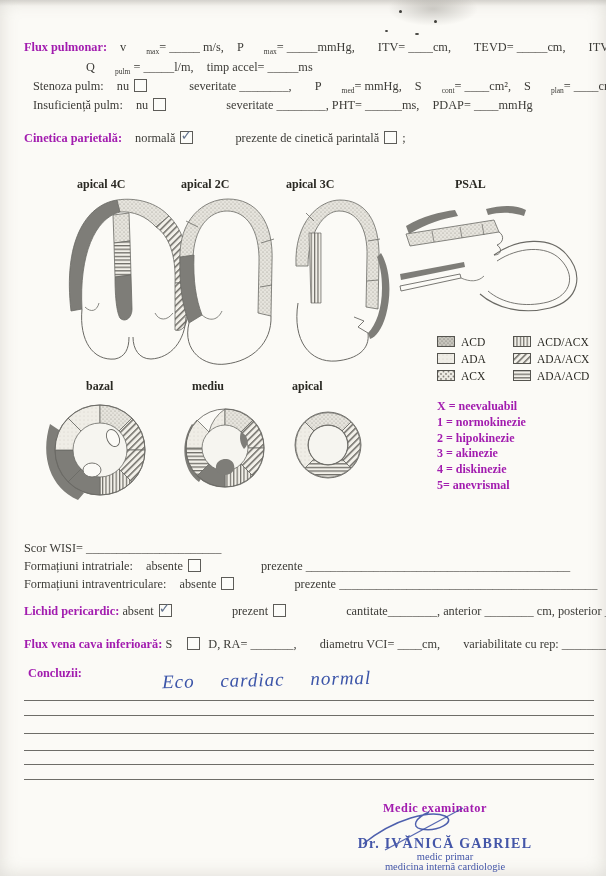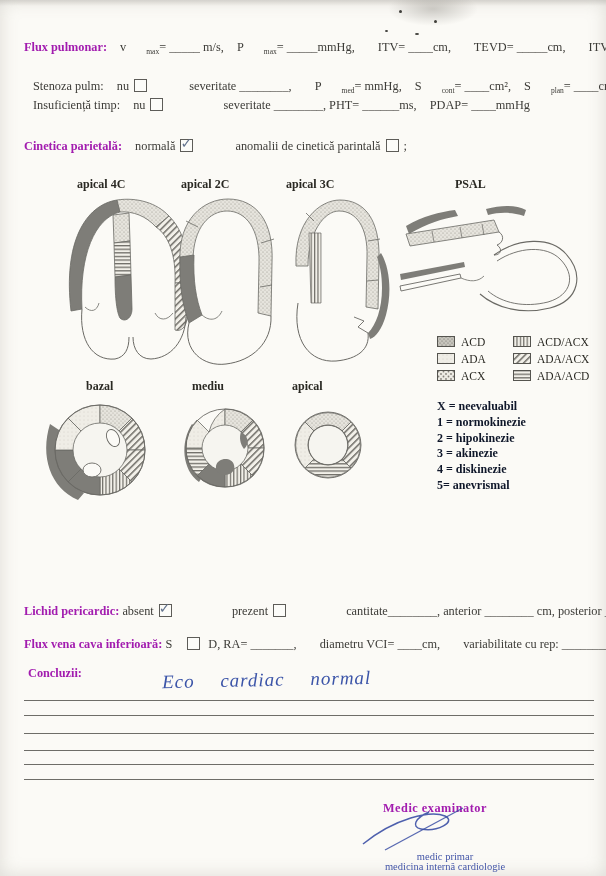--- a/index.html
+++ b/index.html
@@ -15,21 +15,21 @@
   .cb .ck{position:absolute;left:-1px;top:-5px;font-size:14px;color:#64748f;font-style:normal;}
   .g1{display:inline-block;width:10px;} .g2{display:inline-block;width:20px;}
   .g3{display:inline-block;width:34px;} .g4{display:inline-block;width:52px;}
   .viewlabel{position:absolute;font-size:12px;font-weight:bold;color:#2a2923;white-space:nowrap;text-align:center;}
   .legend{position:absolute;left:437px;top:333px;width:160px;}
   .legend-col{position:absolute;top:0;}
   .legend-item{height:17px;display:flex;align-items:center;}
   .legend-item svg{margin-right:6px;flex:0 0 auto;}
   .legend-item span{font-size:11.5px;font-weight:normal;color:#2a2923;}
   .score{position:absolute;left:437px;top:399px;}
-  .score div{font-size:12px;font-weight:bold;color:#0f172a;line-height:15.8px;white-space:nowrap;}
+  .score div{font-size:12px;font-weight:bold;color:#a21caf;line-height:15.8px;white-space:nowrap;}
   .rule{position:absolute;left:24px;right:12px;height:0;border-top:1.1px solid #6e6d68;}
   .hand{position:absolute;left:162px;top:669px;font-size:19px;font-style:italic;color:#3b54a8;
         word-spacing:20px;letter-spacing:1px;transform:rotate(-1.2deg);}
   .stampline{position:absolute;left:335px;width:220px;text-align:center;color:#4456a8;white-space:nowrap;}
   .dot{position:absolute;border-radius:50%;background:#3f3e3a;}
   .smudge{position:absolute;left:388px;top:-8px;width:90px;height:34px;
           background:radial-gradient(closest-side, rgba(90,86,78,.28), rgba(90,86,78,0));}
   .edge-top{position:absolute;left:0;top:0;right:0;height:6px;
           background:linear-gradient(180deg, rgba(100,96,88,.18), rgba(100,96,88,0));}
   svg{display:block;}
@@ -84,42 +84,46 @@
 
   <div class="line" style="left:24px;top:40px">
     <span class="b">Flux pulmonar:</span><span class="g1"></span>
     <span>v</span><sub>max</sub><span>= </span><span class="bl">_____</span><span> m/s,</span><span class="g1"></span>
     <span>P</span><sub>max</sub><span>= </span><span class="bl">_____</span><span>mmHg,</span><span class="g2"></span>
     <span>ITV= </span><span class="bl">____</span><span>cm,</span><span class="g2"></span>
     <span>TEVD= </span><span class="bl">_____</span><span>cm,</span><span class="g2"></span>
     <span>ITV</span><sub>tevd</sub><span>= </span><span class="bl">____</span>
   </div>
 
+  <div class="line" style="left:86px;top:60px">
+    <span>Q</span><sub>pulm</sub><span> = </span><span class="bl">_____</span><span>l/m,</span><span class="g1"></span>
+    <span>timp accel= </span><span class="bl">_____</span><span>ms</span>
+  </div>
 
   <div class="line" style="left:33px;top:79px">
     <span>Stenoza pulm:</span><span class="g1"></span>
     <span>nu</span><span class="cb"></span><span class="g3"></span>
     <span>severitate</span> <span class="bl">________</span><span>,</span><span class="g2"></span>
     <span>P</span><sub>med</sub><span>= mmHg,</span><span class="g1"></span>
     <span>S</span><sub>cont</sub><span>= </span><span class="bl">____</span><span>cm²,</span><span class="g1"></span>
     <span>S</span><sub>plan</sub><span>= </span><span class="bl">____</span><span>cm²,</span><span class="g1"></span>
     <span>di= </span><span class="bl">_____</span>
   </div>
 
   <div class="line" style="left:33px;top:98px">
-    <span>Insuficiență timp:</span><span class="g1"></span>
+    <span>Insuficiență pulm:</span><span class="g1"></span>
     <span>nu</span><span class="cb"></span><span class="g4"></span>
     <span>severitate</span> <span class="bl">________</span><span>, PHT= </span><span class="bl">______</span><span>ms,</span><span class="g1"></span>
     <span>PDAP= </span><span class="bl">____</span><span>mmHg</span>
   </div>
 
-  <div class="line" style="left:24px;top:139px">
+  <div class="line" style="left:24px;top:131px">
     <span class="b">Cinetica parietală:</span><span class="g1"></span>
     <span>normală</span><span class="cb"><span class="ck">✓</span></span><span class="g3"></span>
-    <span>anomalii de cinetică parintală</span><span class="cb"></span><span>;</span>
+    <span>prezente de cinetică parintală</span><span class="cb"></span><span>;</span>
   </div>
 
   <div class="viewlabel" style="left:77px;top:177px">apical 4C</div>
   <div class="viewlabel" style="left:181px;top:177px">apical 2C</div>
   <div class="viewlabel" style="left:286px;top:177px">apical 3C</div>
   <div class="viewlabel" style="left:455px;top:177px">PSAL</div>
   <div class="viewlabel" style="left:86px;top:379px">bazal</div>
   <div class="viewlabel" style="left:192px;top:379px">mediu</div>
   <div class="viewlabel" style="left:292px;top:379px">apical</div>
 
@@ -254,22 +258,35 @@
 
   <div class="score">
     <div>X = neevaluabil</div>
     <div>1 = normokinezie</div>
     <div>2 = hipokinezie</div>
     <div>3 = akinezie</div>
     <div>4 = diskinezie</div>
     <div>5= anevrismal</div>
   </div>
 
-
-
+  <div class="line" style="left:24px;top:541px">
+    <span>Scor WISI=</span> <span class="bl">______________________</span>
+  </div>
+
+  <div class="line" style="left:24px;top:559px">
+    <span>Formațiuni intratriale:</span><span class="g1"></span>
+    <span>absente</span><span class="cb"></span><span class="g4"></span>
+    <span>prezente</span> <span class="bl">___________________________________________</span>
+  </div>
+
+  <div class="line" style="left:24px;top:577px">
+    <span>Formațiuni intraventriculare:</span><span class="g1"></span>
+    <span>absente</span><span class="cb"></span><span class="g4"></span>
+    <span>prezente</span> <span class="bl">__________________________________________</span>
+  </div>
 
   <div class="line" style="left:24px;top:604px">
     <span class="b">Lichid pericardic:</span>
     <span>absent</span><span class="cb"><span class="ck">✓</span></span><span class="g4"></span>
     <span>prezent</span><span class="cb"></span><span class="g4"></span>
     <span>cantitate</span><span class="bl">________</span><span>, anterior </span><span class="bl">________</span><span> cm, posterior </span><span class="bl">_______</span>
   </div>
 
   <div class="line" style="left:24px;top:637px">
     <span class="b">Flux vena cava inferioară:</span>
@@ -290,15 +307,16 @@
   <div class="rule" style="top:764px"></div>
   <div class="rule" style="top:779px"></div>
 
   <div class="line b" style="left:383px;top:801px;letter-spacing:0.5px">Medic examinator</div>
 
   <svg class="diag" style="left:345px;top:802px" width="170" height="54" viewBox="0 0 170 54">
     <path d="M18,42 C50,16 86,8 100,14 C112,20 92,30 76,27 C66,25 70,16 84,10" fill="none" stroke="#3b4fa5" stroke-width="1.5" opacity="0.9"></path>
     <path d="M40,48 L118,6" fill="none" stroke="#3b4fa5" stroke-width="1.3" opacity="0.85"></path>
   </svg>
 
+  <div class="stampline" style="top:836px;font-size:14px;font-weight:bold;letter-spacing:1.2px">Dr. IVĂNICĂ GABRIEL</div>
   <div class="stampline" style="top:861px;font-size:10.5px">medicina internă cardiologie</div>
   <div class="stampline" style="top:851px;font-size:10.5px">medic primar</div>
 </div>
 
 </body></html>

